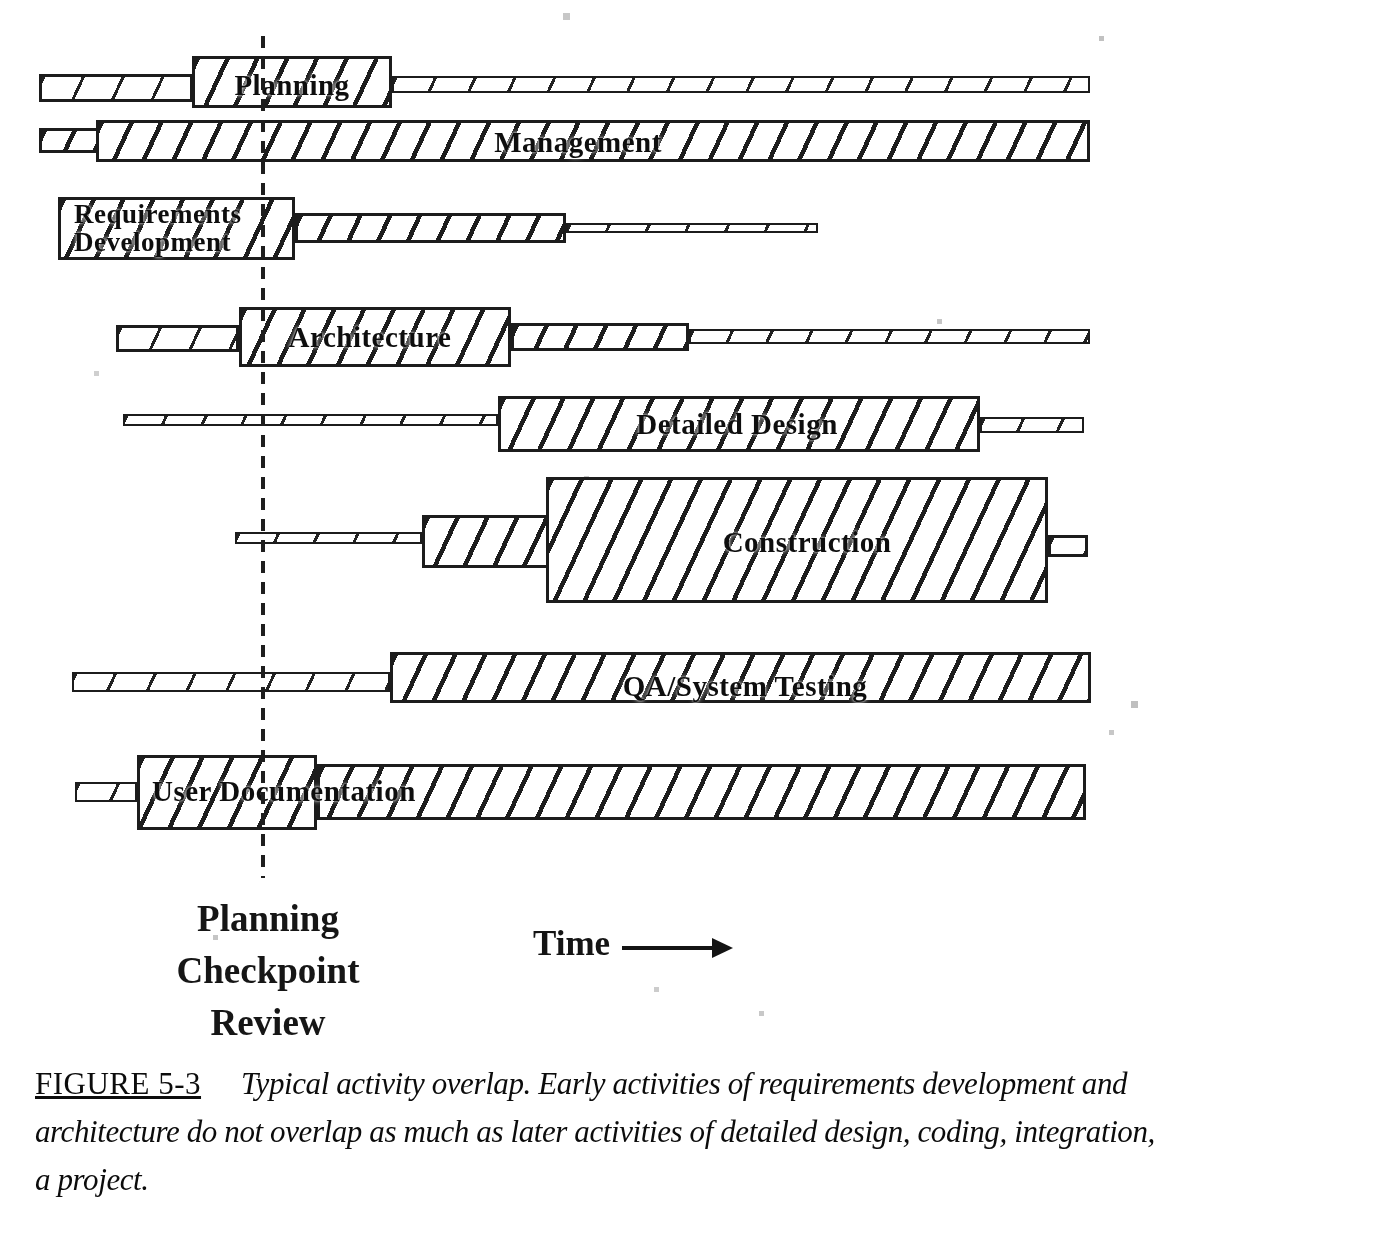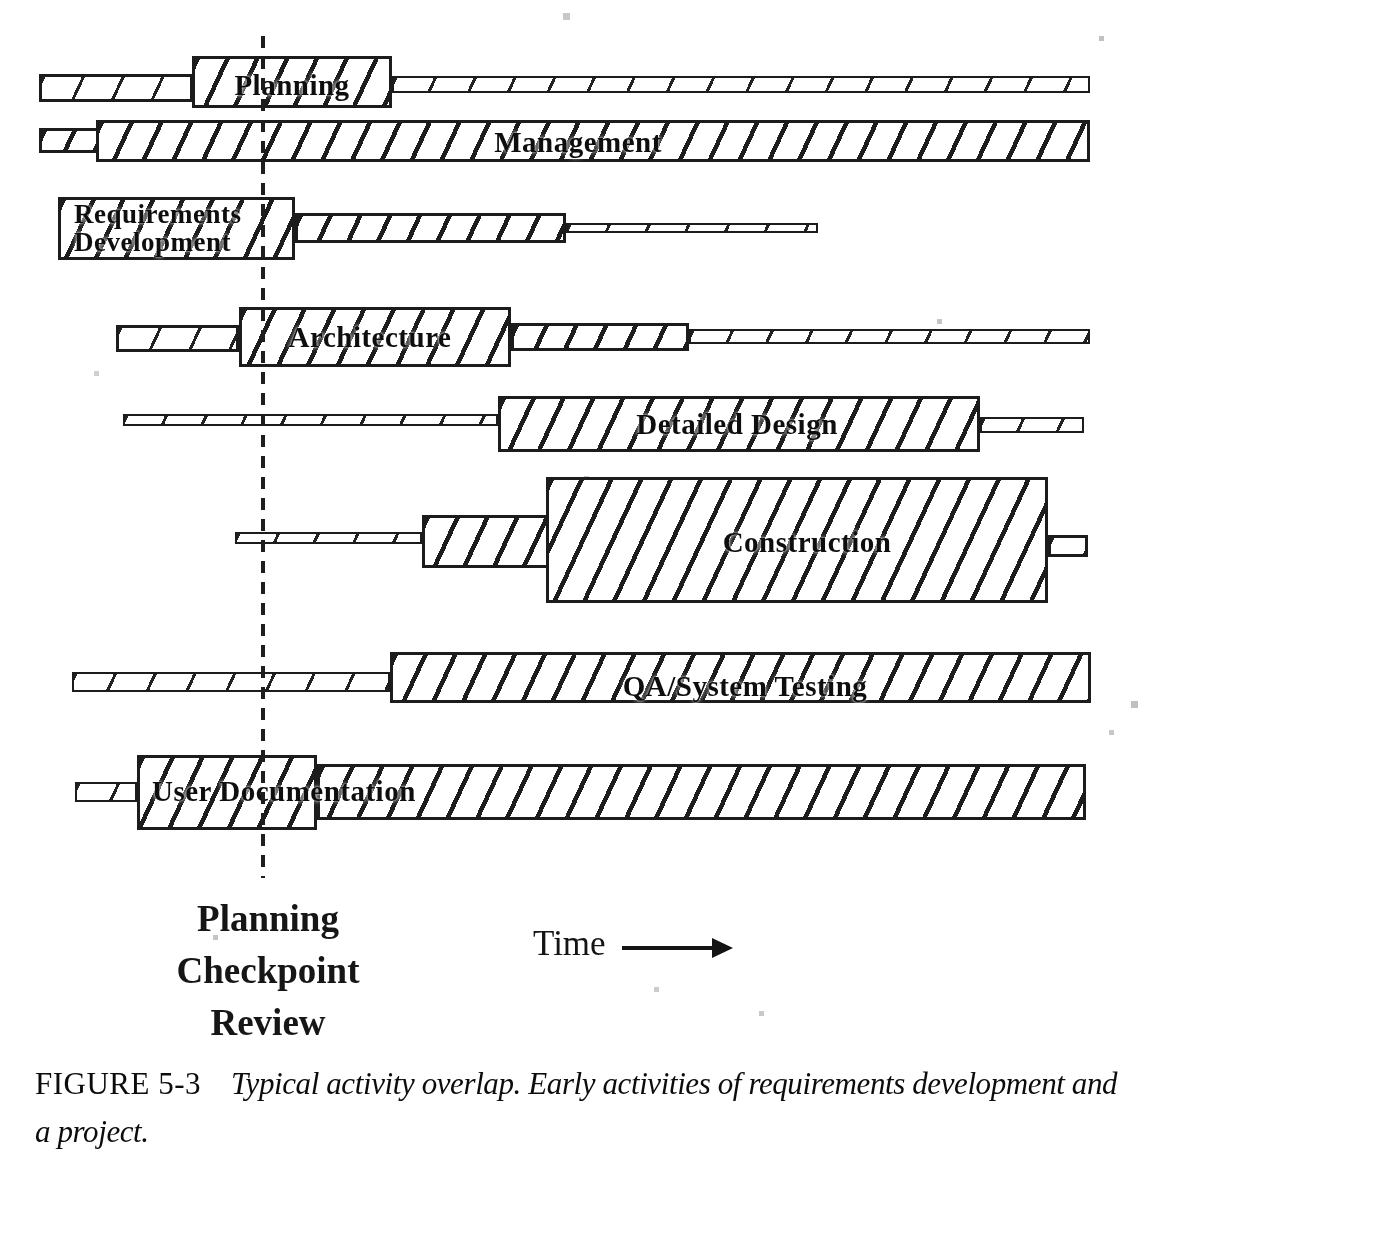--- a/index.html
+++ b/index.html
@@ -49,37 +49,37 @@
   }
   .checkpoint{
     position:absolute;
     left:138px;top:893px;width:260px;
     font-size:37px;font-weight:bold;
     line-height:52px;text-align:center;
     white-space:pre-line;color:#161616;
     z-index:3;
   }
   .time-wrap{position:absolute;left:533px;top:924px;height:44px;z-index:3;}
-  .time-text{font-size:35px;font-weight:normal;color:#141414;}
+  .time-text{font-size:35px;font-weight:bold;color:#141414;}
   .time-arrow-line{
     position:absolute;left:89px;top:22px;width:92px;height:4px;background:#141414;
   }
   .time-arrow-head{
     position:absolute;left:179px;top:14px;width:0;height:0;
     border-left:21px solid #141414;
     border-top:10px solid transparent;
     border-bottom:10px solid transparent;
   }
   .caption{
     position:absolute;left:35px;top:1060px;z-index:3;
     font-size:31px;font-style:italic;line-height:48px;
     letter-spacing:-0.4px;color:#0c0c0c;
   }
   .caption .cap-line{white-space:nowrap;}
-  .fig-label{font-style:normal;letter-spacing:.5px;margin-right:30px;}
+  .fig-label{font-style:normal;letter-spacing:.5px;margin-right:40px;text-decoration:underline;}
   .specks{position:absolute;left:0;top:0;width:3px;height:3px;background:transparent;z-index:1;
     box-shadow:565px 15px 0 2px #9a9a9a, 1100px 37px 0 1px #8f8f8f, 938px 320px 0 1px #999,
                585px 477px 0 1px #a0a0a0, 1133px 703px 0 2px #8c8c8c, 1110px 731px 0 1px #9a9a9a,
                214px 936px 0 1px #969696, 655px 988px 0 1px #a3a3a3, 760px 1012px 0 1px #9c9c9c,
                95px 372px 0 1px #a8a8a8;
     opacity:.55;}
 </style>
 </head>
 <body>
 
@@ -130,17 +130,18 @@
   <div class="time-wrap">
     <span class="time-text">Time</span>
     <span class="time-arrow-line"></span>
     <span class="time-arrow-head"></span>
   </div>
 
   <div class="caption">
     <div class="cap-line">
       <span class="fig-label">FIGURE 5-3</span><span>Typical activity overlap. Early activities of requirements development and</span>
     </div>
+    <div class="cap-line">architecture do not overlap as much as later activities of detailed design, coding, integration,</div>
     <div class="cap-line">a project.</div>
   </div>
 
   <div class="specks"></div>
 </div>
 
 </body></html>

